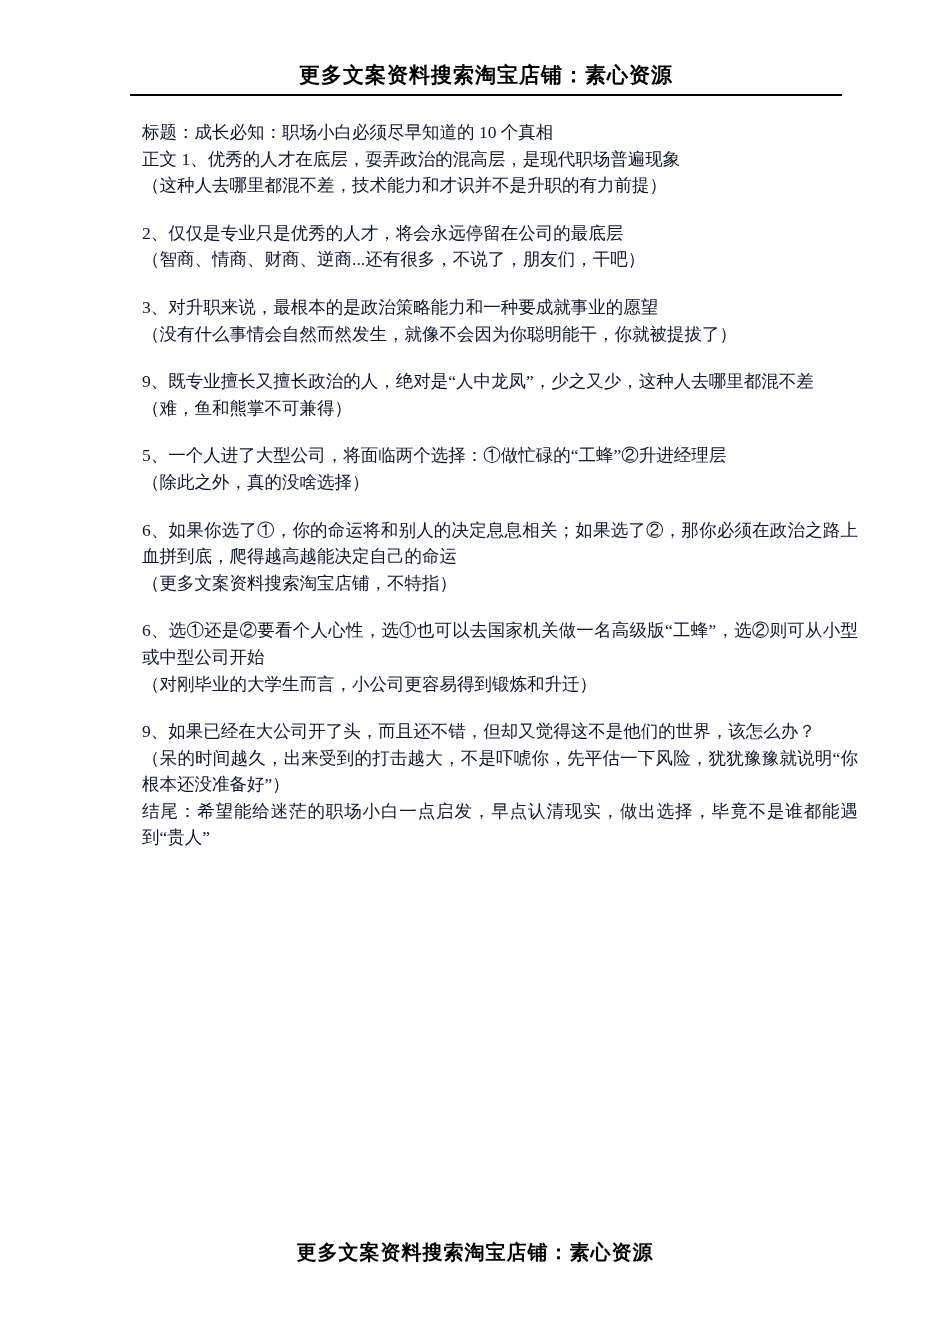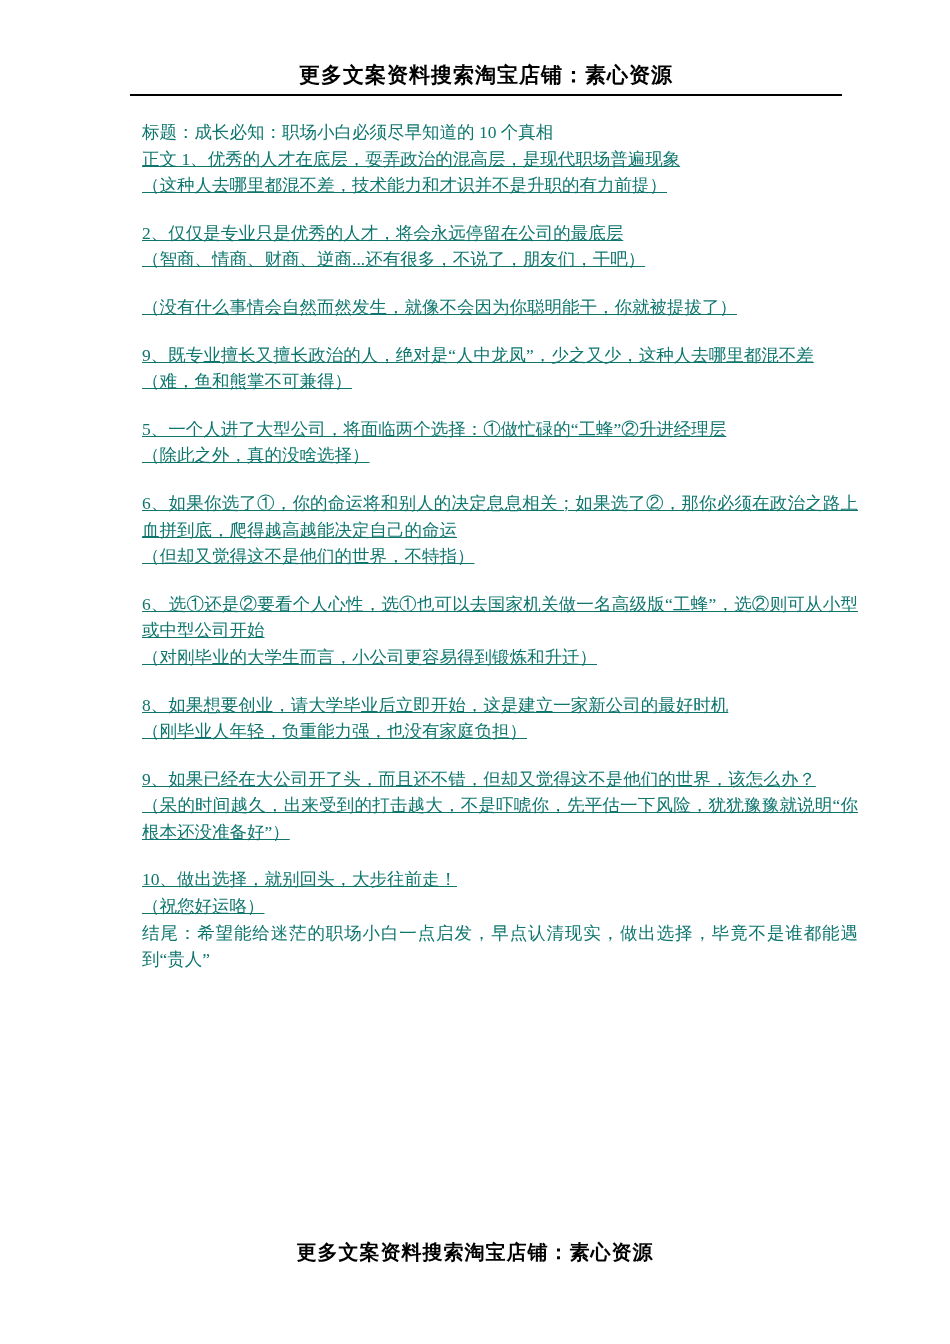--- a/index.html
+++ b/index.html
@@ -33,29 +33,28 @@
   }
   .doc {
     position: absolute;
     left: 142px;
     top: 119px;
     width: 716px;
     font-family: "Liberation Serif", "DejaVu Serif", serif;
     font-size: 17.5px;
     line-height: 26.6px;
     text-align: justify;
-    color: #0f766e;
+    color: #0f172a;
   }
   .doc p.ln {
     margin: 0;
     padding: 0;
   }
   .sec {
     margin-top: 21px;
-    text-decoration: underline;
   }
   .sec.first {
     margin-top: 0;
   }
   .ending {
     margin-top: 21px;
     font-family: Liberation Serif, serif;
   }
   .page-footer {
     position: absolute;
@@ -88,57 +87,50 @@
       <p class="ln">正文 1、优秀的人才在底层，耍弄政治的混高层，是现代职场普遍现象</p>
       <p class="ln">（这种人去哪里都混不差，技术能力和才识并不是升职的有力前提）</p>
     </div>
 
     <div class="sec">
       <p class="ln">2、仅仅是专业只是优秀的人才，将会永远停留在公司的最底层</p>
       <p class="ln">（智商、情商、财商、逆商...还有很多，不说了，朋友们，干吧）</p>
     </div>
 
     <div class="sec">
+      <p class="ln">3、对升职来说，最根本的是政治策略能力和一种要成就事业的愿望</p>
       <p class="ln">（没有什么事情会自然而然发生，就像不会因为你聪明能干，你就被提拔了）</p>
     </div>
 
     <div class="sec">
       <p class="ln">9、既专业擅长又擅长政治的人，绝对是“人中龙凤”，少之又少，这种人去哪里都混不差</p>
       <p class="ln">（难，鱼和熊掌不可兼得）</p>
     </div>
 
     <div class="sec">
       <p class="ln">5、一个人进了大型公司，将面临两个选择：①做忙碌的“工蜂”②升进经理层</p>
       <p class="ln">（除此之外，真的没啥选择）</p>
     </div>
 
     <div class="sec">
       <p class="ln">6、如果你选了①，你的命运将和别人的决定息息相关；如果选了②，那你必须在政治之路上血拼到底，爬得越高越能决定自己的命运</p>
-      <p class="ln">（但却又觉得这不是他们的世界，不特指）</p>
+      <p class="ln">（更多文案资料搜索淘宝店铺，不特指）</p>
     </div>
 
     <div class="sec">
       <p class="ln">6、选①还是②要看个人心性，选①也可以去国家机关做一名高级版“工蜂”，选②则可从小型或中型公司开始</p>
       <p class="ln">（对刚毕业的大学生而言，小公司更容易得到锻炼和升迁）</p>
     </div>
 
-    <div class="sec">
-      <p class="ln">8、如果想要创业，请大学毕业后立即开始，这是建立一家新公司的最好时机</p>
-      <p class="ln">（刚毕业人年轻，负重能力强，也没有家庭负担）</p>
-    </div>
 
     <div class="sec">
       <p class="ln">9、如果已经在大公司开了头，而且还不错，但却又觉得这不是他们的世界，该怎么办？</p>
       <p class="ln">（呆的时间越久，出来受到的打击越大，不是吓唬你，先平估一下风险，犹犹豫豫就说明“你根本还没准备好”）</p>
     </div>
 
-    <div class="sec">
-      <p class="ln">10、做出选择，就别回头，大步往前走！</p>
-      <p class="ln">（祝您好运咯）</p>
-    </div>
 
     <p class="ln ending">结尾：希望能给迷茫的职场小白一点启发，早点认清现实，做出选择，毕竟不是谁都能遇到“贵人”</p>
 
   </div>
 
   <div class="page-footer">
     <span>更多文案资料搜索淘宝店铺：素心资源</span>
   </div>
 
 </div>

